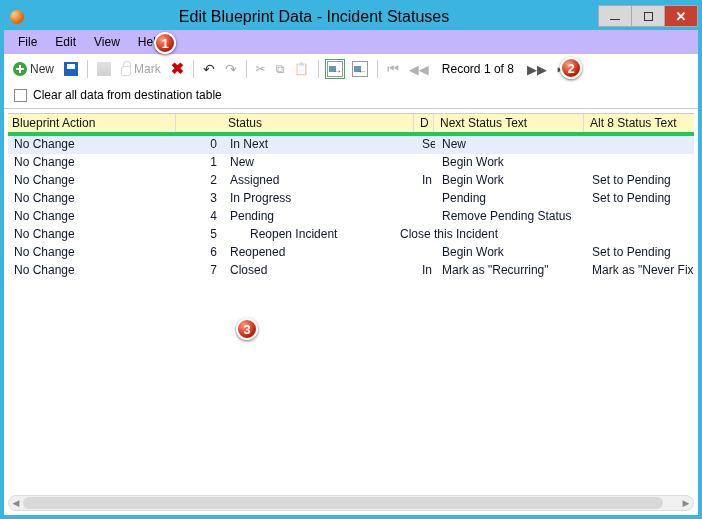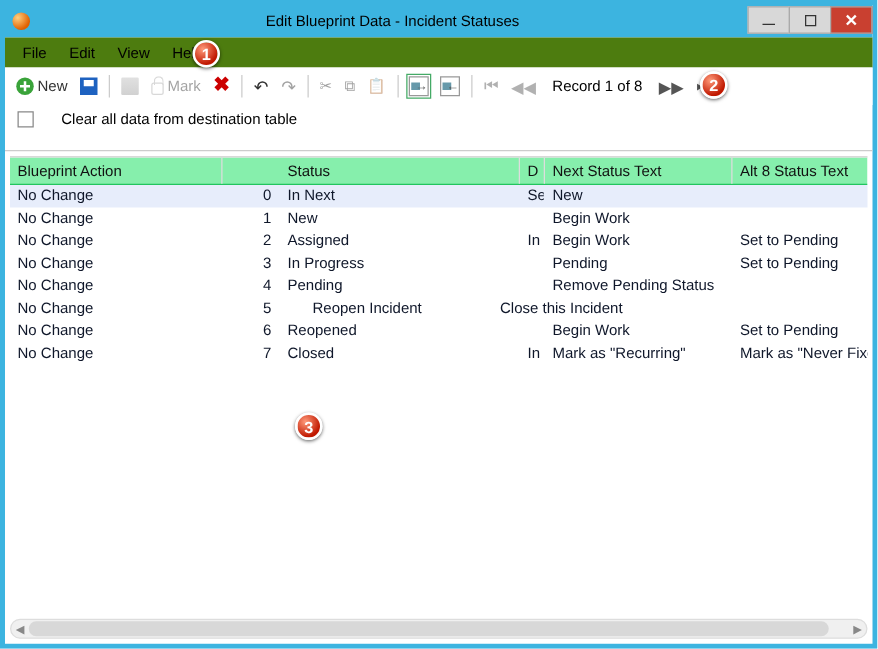--- a/index.html
+++ b/index.html
@@ -31,21 +31,21 @@
   .titlebar-icon {
     width: 14px; height: 14px;
     border-radius: 50%;
     background: radial-gradient(circle at 30% 30%, #ffd080, #e06000 70%);
     margin-right: 6px;
     flex-shrink:0;
   }
   .titlebar-text {
     flex: 1;
     text-align: center;
-    font-size: 12px;
+    font-size: 16px;
     color: #000;
   }
   .titlebar-buttons {
     display: flex;
     height:100%;
   }
   .titlebar-btn {
     width: 34px;
     height: 22px;
     background: #ddd;
@@ -57,21 +57,21 @@
   }
   .titlebar-btn.min { background:#d8d8d8; }
   .titlebar-btn.max { background:#d8d8d8; margin-left:-1px;}
   .titlebar-btn.close { background:#c94030; color:#fff; margin-left:-1px;}
   .titlebar-btn .sq { width:9px;height:9px;border:1px solid #333; }
   .titlebar-btn.min .bar { width:10px; height:1px; background:#333; margin-top:6px;}
   .titlebar-btn.close .x { font-weight:bold; font-size:13px;}
   
   .menubar {
     height: 24px;
-    background: #4d7c0f;
+    background: #c4b5fd;
     display: flex;
     align-items: center;
     padding: 0 6px;
     font-size: 12px;
     gap: 2px;
     border-bottom: none;
     position:relative;
   }
   .menu-item {
     padding: 2px 8px;
@@ -120,41 +120,42 @@
   .redo-ic{transform:scaleX(-1);} 
   .nav-btn{color:#555;font-size:13px;}
   .record-text{padding:0 6px;}
   .row-ic{
     width:16px;height:16px;border:1px solid #999;background:#fff;position:relative;flex-shrink:0;
   }
   .row-ic::before{content:"";position:absolute;left:1px;top:4px;width:7px;height:6px;background:#69a;}
   .row-ic .arr{position:absolute;right:0;top:4px;font-size:10px;color:#555;line-height:8px;}
   
   .checkrow {
-    padding: 4px 10px 18px 10px;
-    display:flex;align-items:center;gap:22px;
+    padding: 4px 10px 6px 10px;
+    display:flex;align-items:center;gap:6px;
     border-bottom:1px solid #ccc;
   }
   .checkbox {
     width:13px;height:13px;border:1px solid #888;background:#fff;
   }
   
   .grid {
     flex:1;
     margin:4px 4px 2px 4px;
     display:flex;flex-direction:column;
     border-top:1px solid #ccc;
     overflow:hidden;
     position:relative;
   }
   .grid-header{
     display:flex;
-    background:#86efac;
-    border-bottom:1px solid #22c55e;
+    background:#fef9c3;
+    border-bottom:4px solid #22c55e;
     height:22px;
+    justify-content:center;
   }
   .gh{
     border-right:1px solid #ddd;
     padding:3px 6px;
     font-size:12px;
     color:#111;
     display:flex;align-items:center;gap:4px;
     overflow:hidden;white-space:nowrap;
   }
   .sort-arrow{font-size:8px;color:#555;}

